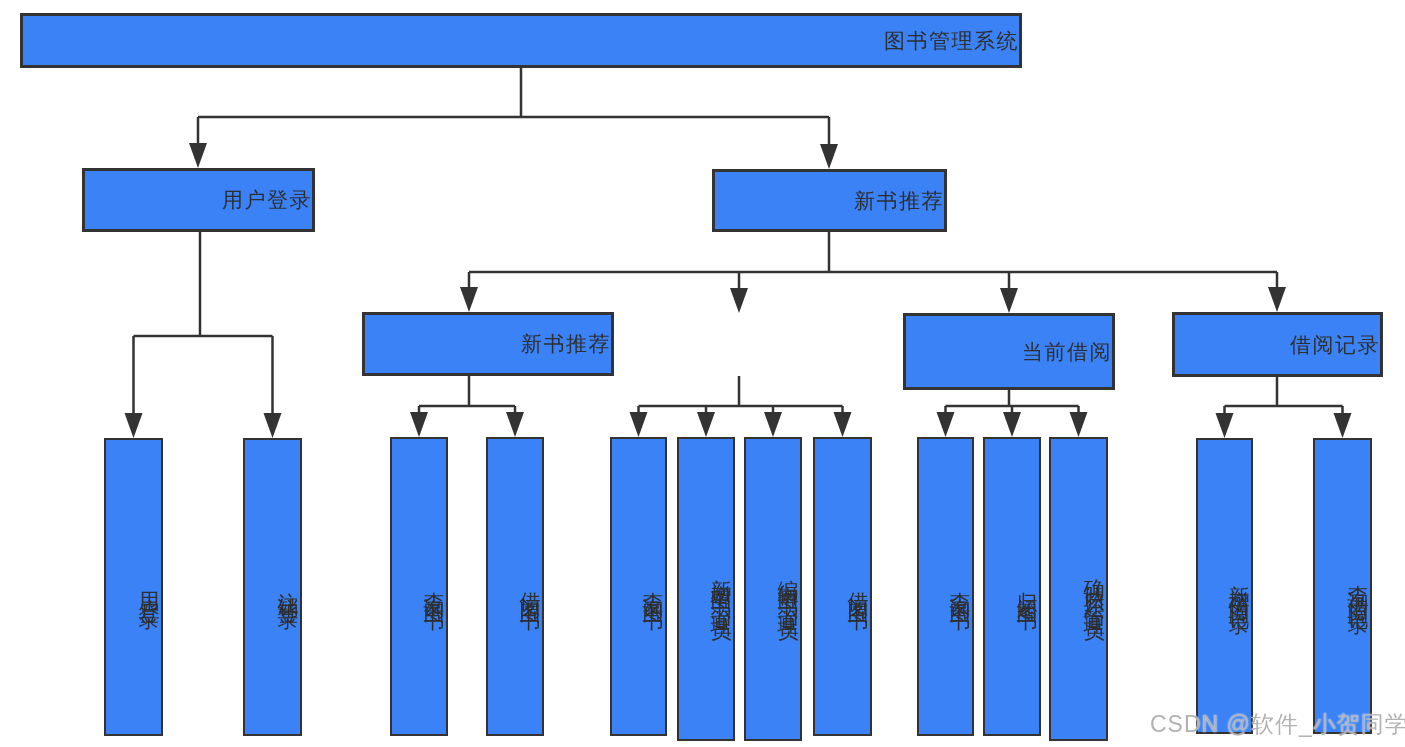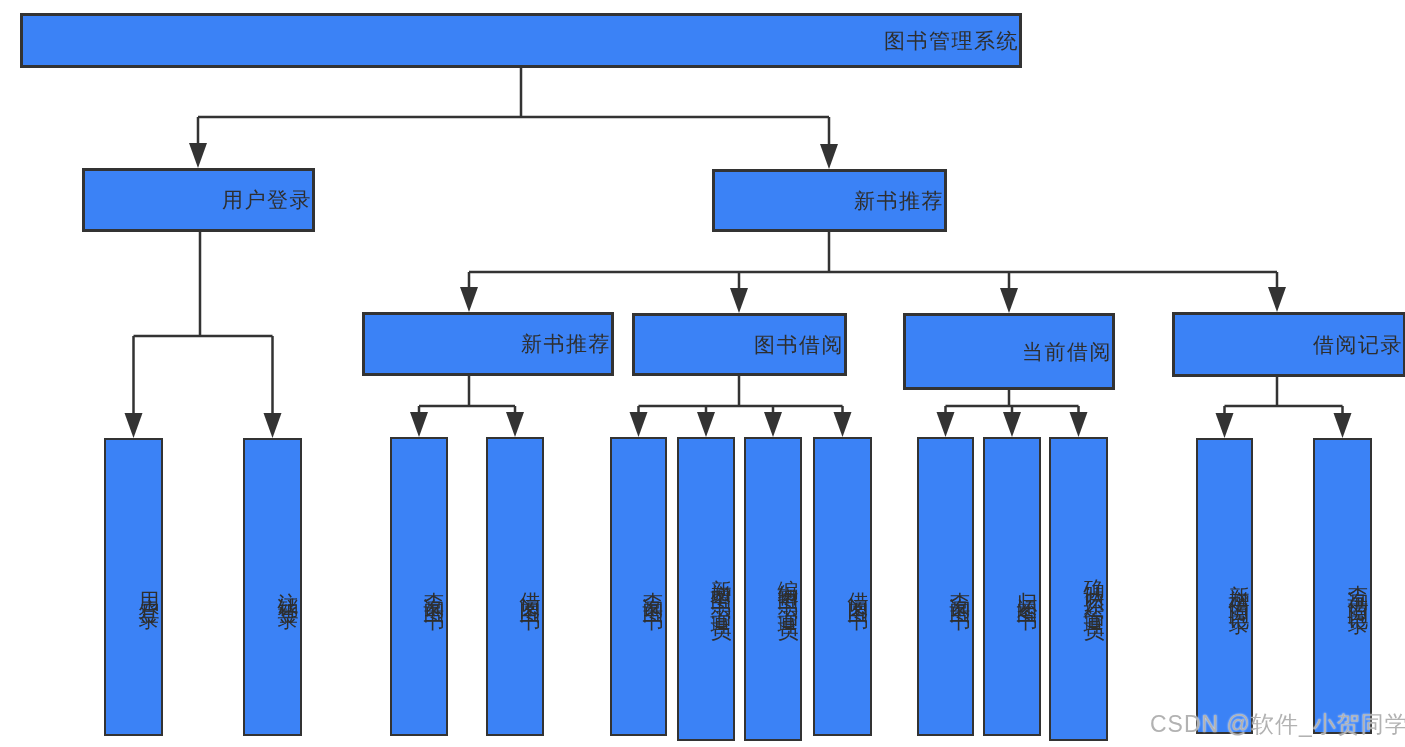--- a/index.html
+++ b/index.html
@@ -76,27 +76,24 @@
   <div class="box hbox" style="left:82px;top:168px;width:233px;height:64px">
     <span>用户登录</span>
   </div>
   <div class="box hbox" style="left:712px;top:169px;width:235px;height:63px">
     <span>新书推荐</span>
   </div>
 
   <div class="box hbox" style="left:362px;top:312px;width:252px;height:64px">
     <span>新书推荐</span>
   </div>
-  <div class="box hbox" style="left:632px;top:313px;width:215px;height:63px">
-    <span>图书借阅</span>
-  </div>
   <div class="box hbox" style="left:903px;top:313px;width:212px;height:77px">
     <span>当前借阅</span>
   </div>
-  <div class="box hbox" style="left:1172px;top:312px;width:234px;height:65px">
+  <div class="box hbox" style="left:1172px;top:312px;width:211px;height:65px">
     <span>借阅记录</span>
   </div>
 
   <div class="box leaf" style="left:104px;top:438px;width:59px;height:298px">
     <span class="vtext">用户登录</span>
   </div>
   <div class="box leaf" style="left:243px;top:438px;width:59px;height:298px">
     <span class="vtext">注销登录</span>
   </div>
 

